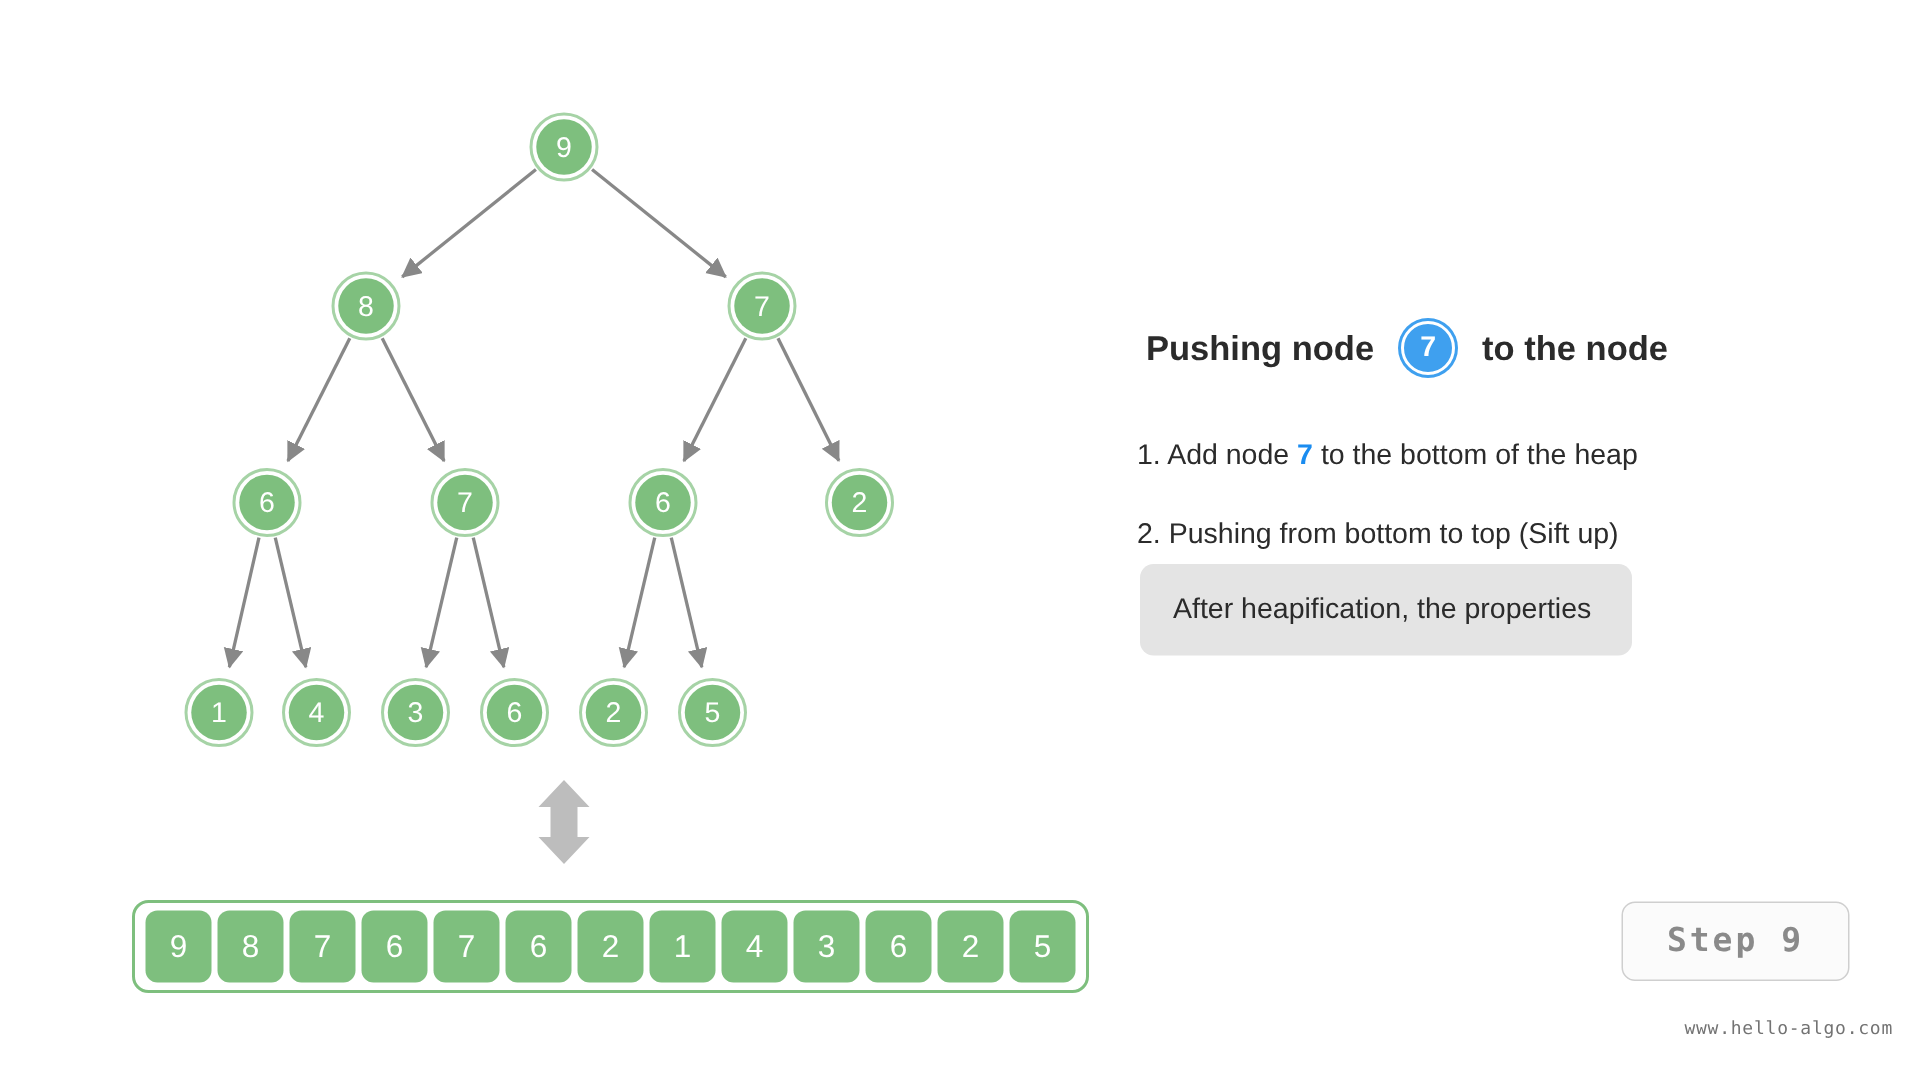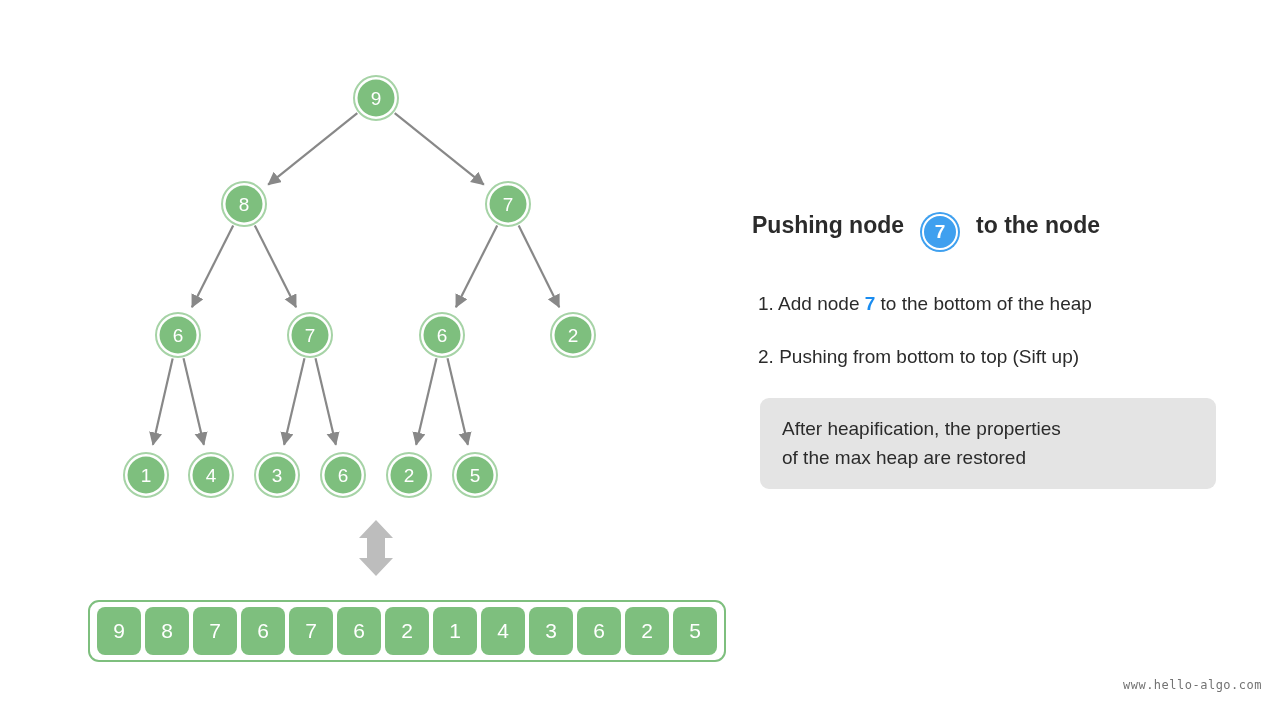--- a/index.html
+++ b/index.html
@@ -37,24 +37,24 @@
   
   #panel {
     position: absolute;
     left: 752px;
     top: 0;
     width: 528px;
     height: 720px;
   }
   #title-row {
     position: absolute;
-    left: 0;
+    left: 12px;
     top: 214px;
     display: flex;
-    align-items: flex-start;
+    align-items: center;
     font-size: 23px;
     font-weight: bold;
     color: #2b2b2b;
     white-space: nowrap;
   }
   #title-row .t-seg { line-height: 1; }
   .pill-node {
     display: inline-flex;
     align-items: center;
     justify-content: center;
@@ -78,22 +78,22 @@
     color: #2b2b2b;
     white-space: nowrap;
   }
   #step-1 { top: 293px; }
   #step-2 { top: 346px; }
   .hl-blue { color: #1a8cf0; font-weight: bold; }
 
   #note-box {
     position: absolute;
     left: 8px;
-    top: 398px;
-    width: 456px;
+    top: 376px;
+    width: 328px;
     padding: 16px 22px;
     box-sizing: border-box;
     background: #e4e4e4;
     border-radius: 9px;
     font-size: 19px;
     line-height: 1.55;
     color: #2b2b2b;
   }
 
   #step-badge {
@@ -296,20 +296,20 @@
       <span>to the bottom of the heap</span>
     </div>
 
     <div class="step-line" id="step-2">
       <span>2.</span>
       <span>Pushing from bottom to top (Sift up)</span>
     </div>
 
     <div id="note-box">
       <div>After heapification, the properties</div>
-      <div>of the max heap are restored</div>
     </div>
 
+    <div id="step-badge">Step  9</div>
 
     <div id="watermark">www.hello-algo.com</div>
   </div>
 
 </div>
 
 </body></html>

